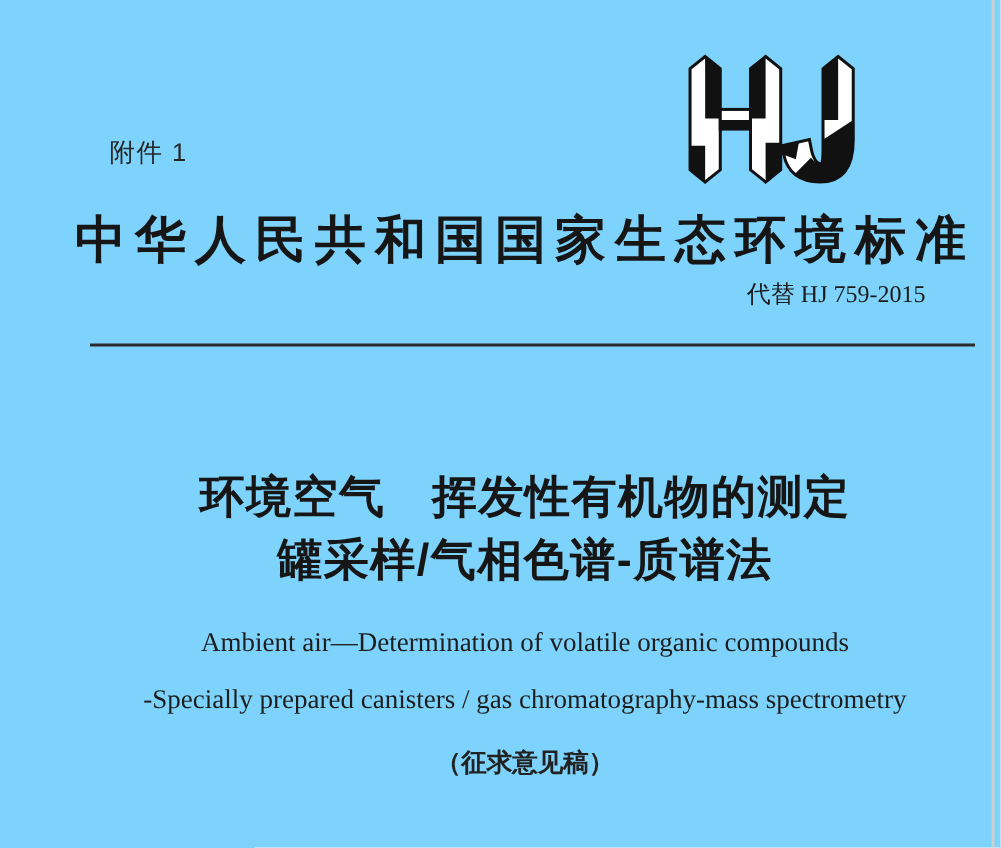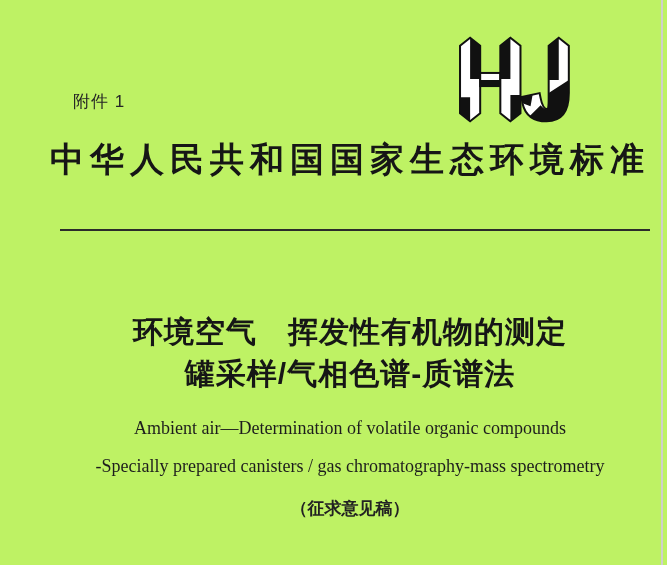--- a/index.html
+++ b/index.html
@@ -5,21 +5,21 @@
   * { margin: 0; padding: 0; box-sizing: border-box; }
   html, body {
     width: 667px; height: 565px;
     font-family: "Liberation Sans", sans-serif;
     background: #f4f4f2;
     overflow: hidden;
   }
   .page {
     position: relative;
     width: 667px; height: 565px;
-    background: #bef264;
+    background: #7dd3fc;
     color: #1d1d1d;
   }
   
   .page-edge {
     position: absolute;
     left: 661px; top: 0;
     width: 2px; height: 565px;
     background: #cfcfcd;
   }
   .attachment-label {
@@ -114,20 +114,21 @@
 
     <path d="M92 11 L102 3 L112 11 V58 Q112 86 90 86 Q70 86 66 68 L65 62 L83 58 L84 63 Q86 74 91 74 Q92 72 92 64 Z" fill="#ffffff" stroke="#111" stroke-width="2"></path>
     <path d="M102 3 L92 11 V45 H102 Z" fill="#111"></path>
     <path d="M112 45 V58 Q112 86 90 86 Q80 86 73 81 L84 70 Q87 74 91 74 Q92 72 92 64 V58 Z" fill="#111"></path>
     <path d="M66 68 L65 62 L76 60 L74 71 Z" fill="#111"></path>
   </svg>
 
   <div class="center-wrap org-title">中华人民共和国国家生态环境标准</div>
 
   <div class="std-numbers">
+    <div class="std-supersedes">代替 HJ 759-2015</div>
   </div>
 
   <div class="header-rule"></div>
 
   <div class="center-wrap doc-title">
     <div>环境空气　挥发性有机物的测定</div>
     <div>罐采样/气相色谱-质谱法</div>
   </div>
 
   <div class="center-wrap en-sub-1">Ambient air—Determination of volatile organic compounds</div>

